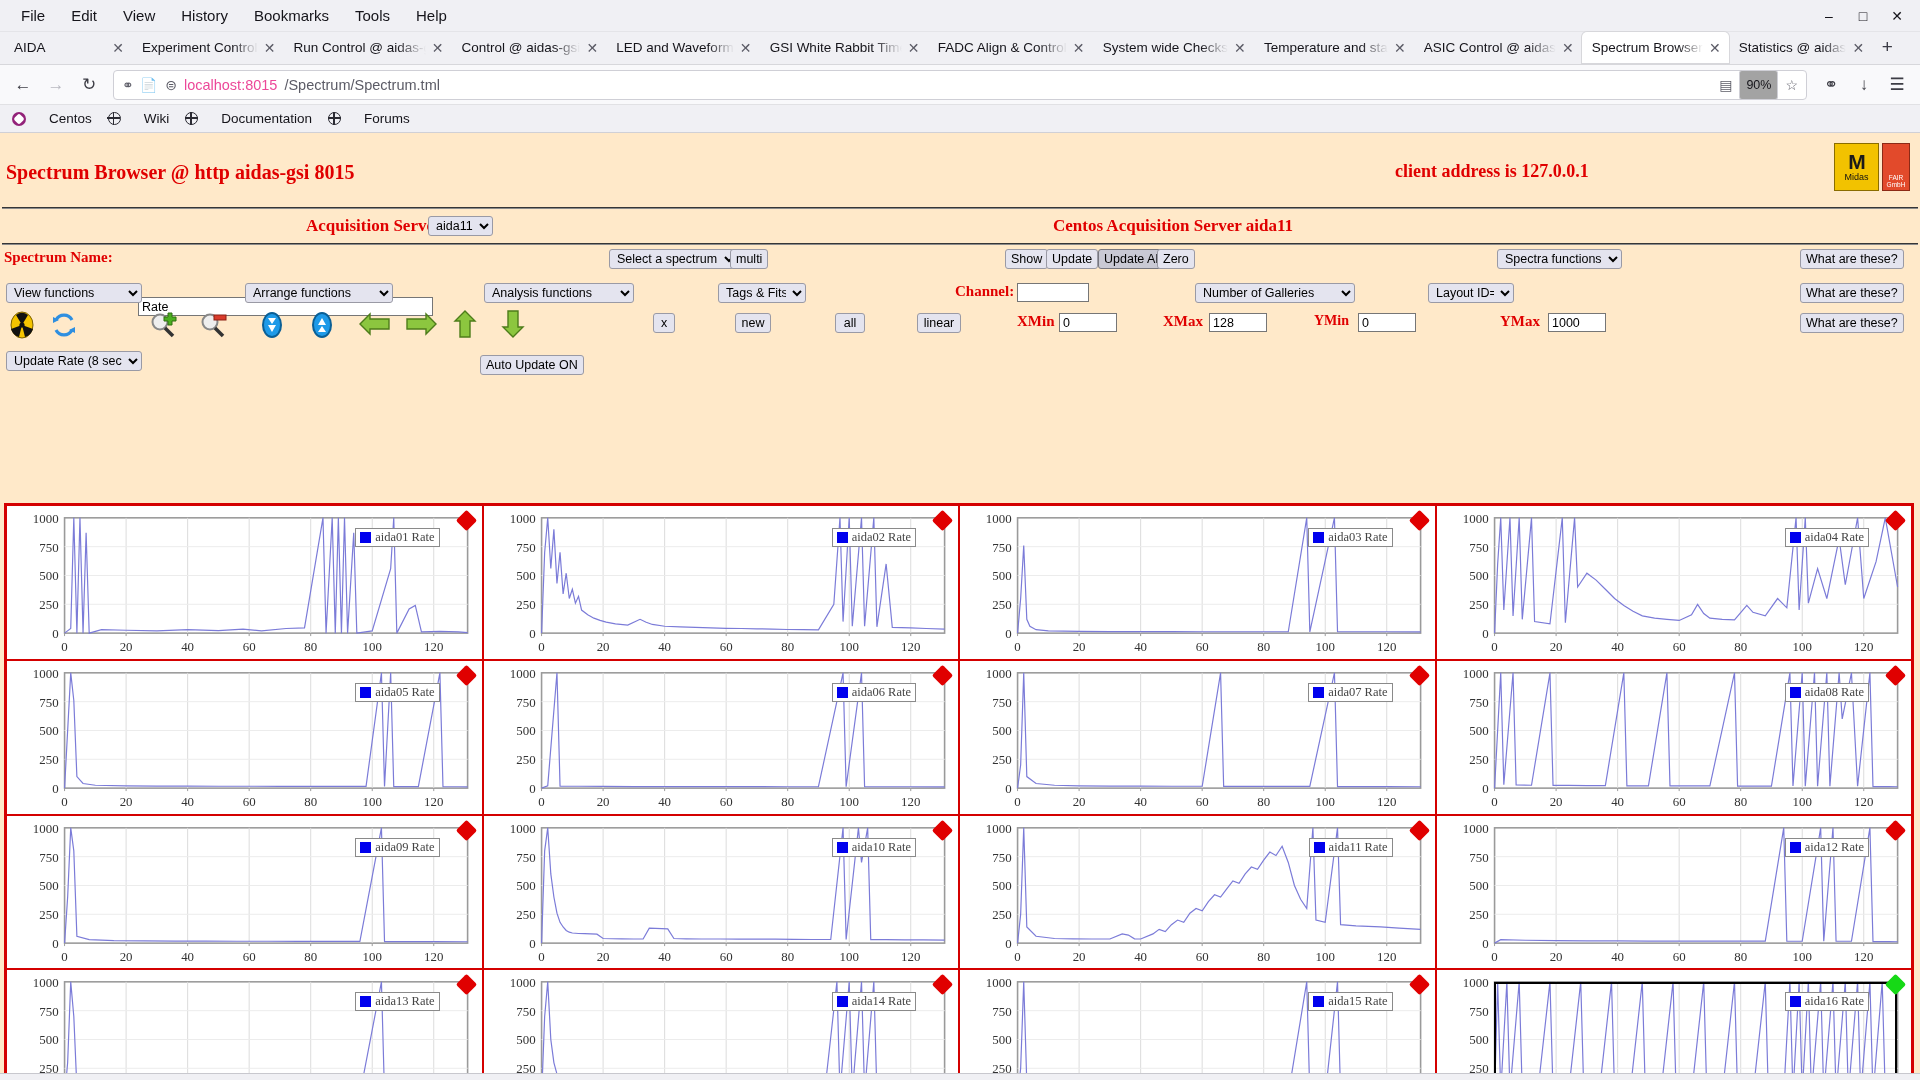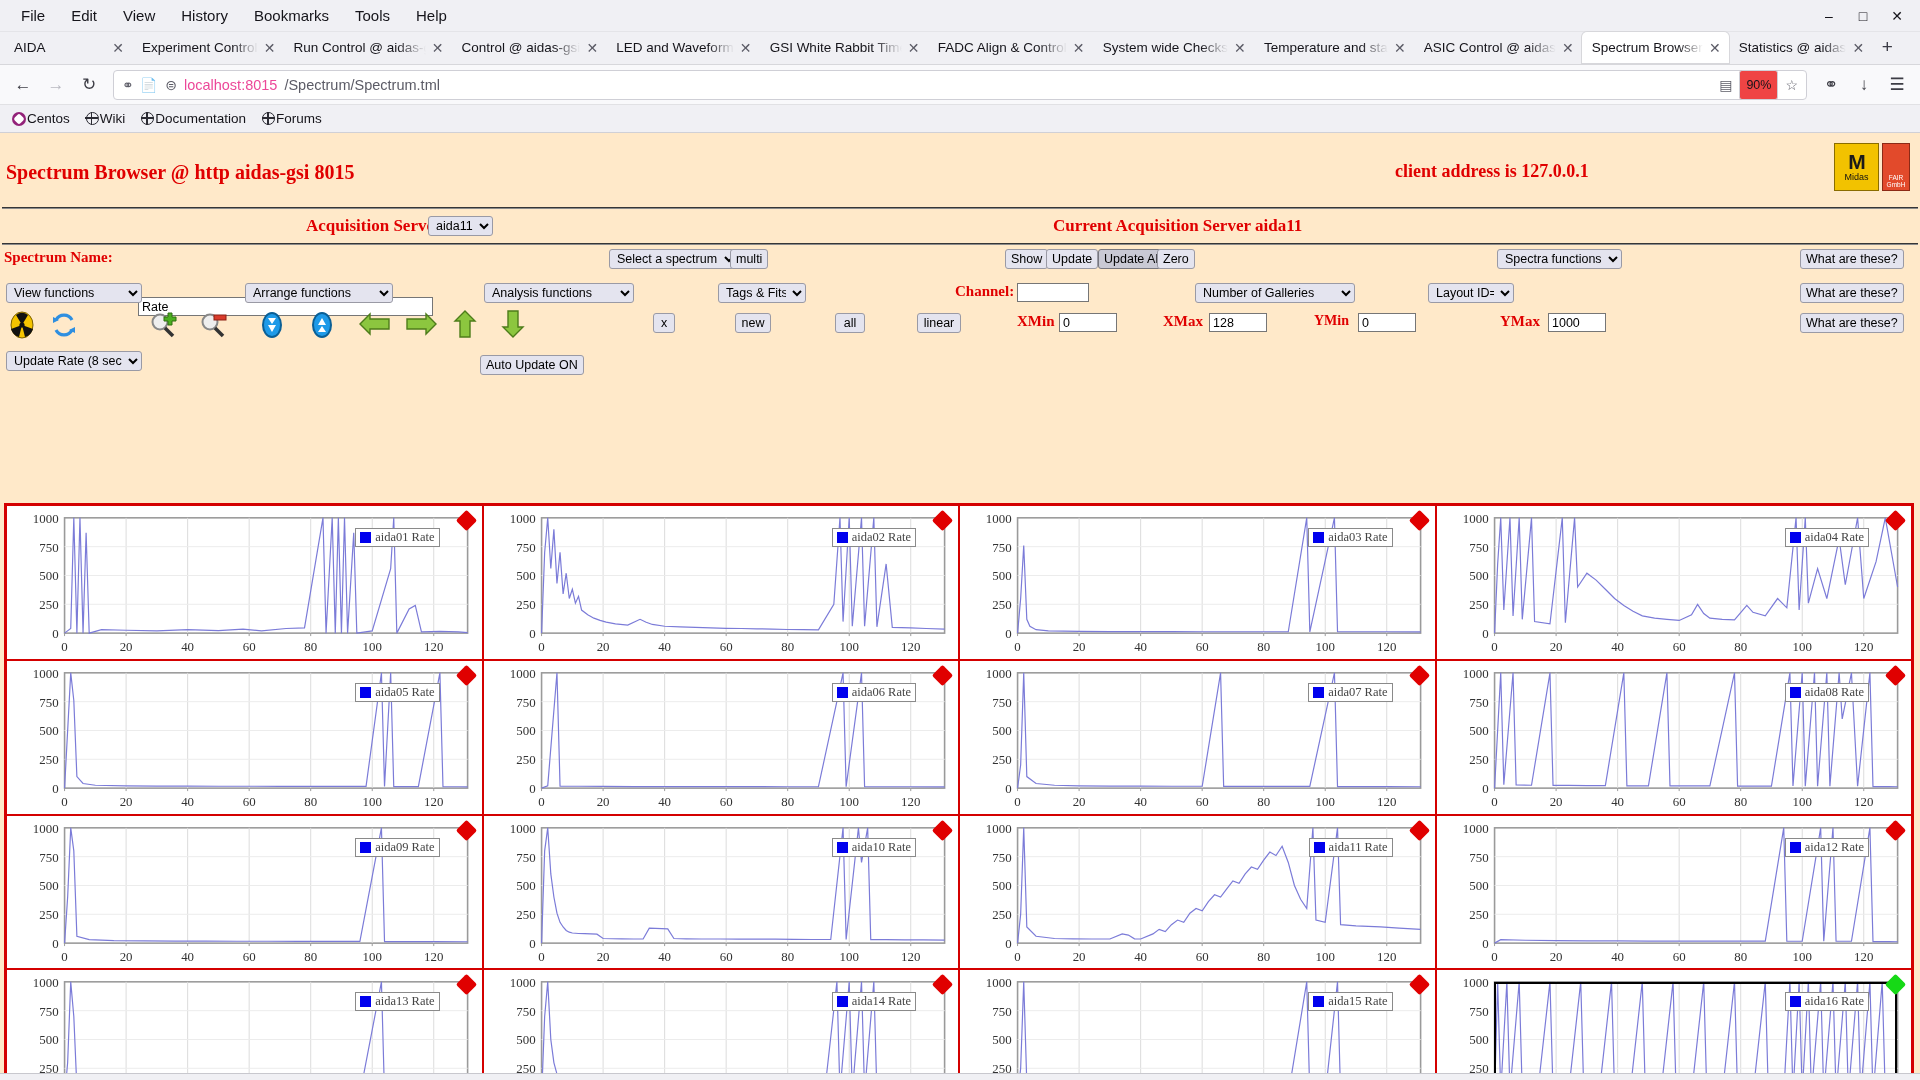--- a/index.html
+++ b/index.html
@@ -52,29 +52,29 @@
   .urlbar {
     flex: 1; height: 30px; background:#ffffff; border:1px solid #cfcfd6; border-radius:4px;
     display:flex; align-items:center; gap: 7px; padding: 0 8px; margin: 0 6px;
     font-size: 14.5px; color:#15141a;
   }
   .urlbar .host { color:#ec4899; }
   .urlbar .path { color:#5b5b66; }
   .urlbar .sp { flex: 1; }
   .ic { font-size: 14px; color:#5b5b66; display:inline-flex; align-items:center; }
   .zoomchip {
-    border:1px solid #cfcfd6; border-radius: 3px; background:#ef4444;
+    border:1px solid #cfcfd6; border-radius: 3px; background:#a3a3a3;
     font-size: 12.5px; padding: 7px 6px; color:#15141a;
   }
 
   .bookmarks {
     height: 28px; background:#f0f0f4; display:flex; align-items:center; gap: 16px;
     padding: 0 12px; font-size: 13.5px; color:#15141a; border-bottom:1px solid #d0d0d6;
   }
-  .bm { display:flex; align-items:center; gap: 1px; }
+  .bm { display:flex; align-items:center; gap: 23px; }
   .globe {
     width: 13px; height: 13px; border-radius:50%; border:1.5px solid #2b2b33; position:relative; flex:none;
   }
   .globe::before { content:''; position:absolute; left:-1.5px; top:4.2px; width:13px; height:1.5px; background:#2b2b33; }
   .globe::after { content:''; position:absolute; left:4.2px; top:-1.5px; width:1.5px; height:13px; background:#2b2b33; }
   .centos-ic { width: 14px; height:14px; border-radius:50%; background:#932279; flex:none; position:relative; }
   .centos-ic::after{ content:''; position:absolute; inset:3px; background:#fff; border-radius:2px; transform:rotate(45deg);}
 
   
   .page {
@@ -284,21 +284,21 @@
       </div>
     </div>
 
     <hr class="sep">
 
     <div class="servers-row">
       <span class="redttl" id="servers-label">Acquisition Servers</span>
       <select id="servers-select">
         <option>aida11</option>
       </select>
-      <span class="redttl" id="current-server">Current Acquisition Server aida11</span>
+      <span class="redttl" id="current-server">Centos Acquisition Server aida11</span>
     </div>
 
     <hr class="sep">
 
     <div class="controls">
 
       <span class="redttl ctrl" style="left:4px; top:4px; font-size:15px;">Spectrum Name:</span>
       <input class="txt ctrl" style="left: 138px; top: 4px; width: 295px; margin-top: 48px;" value="Rate">
       <select class="ctrl" style="left:609px; top:4px;">
         <option>Select a spectrum</option>

